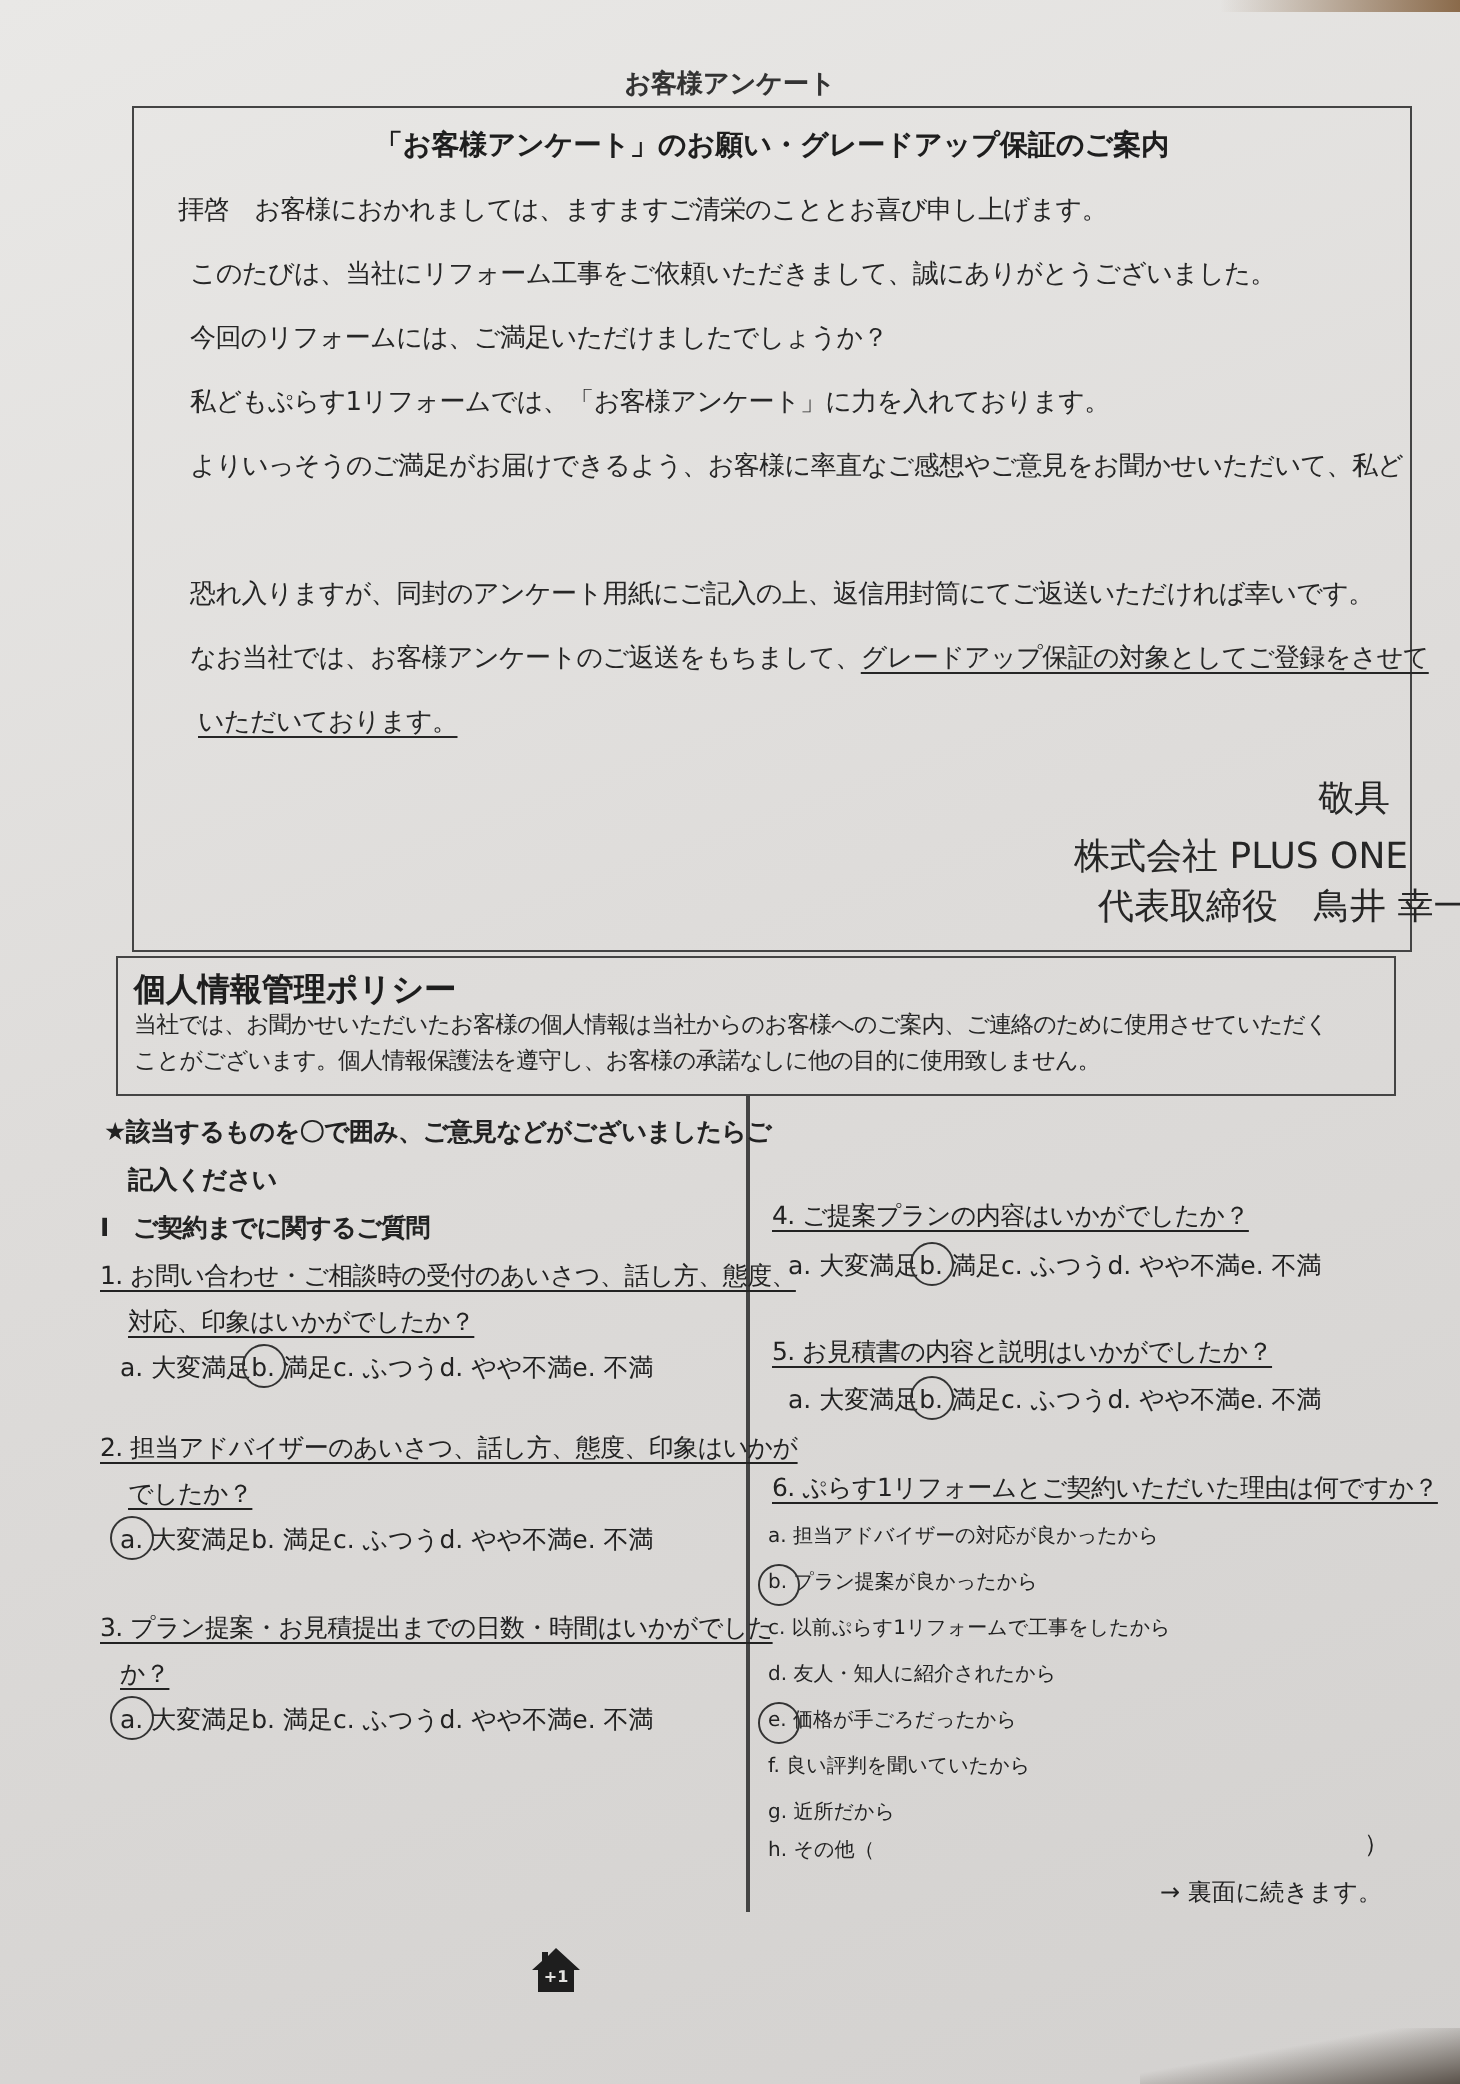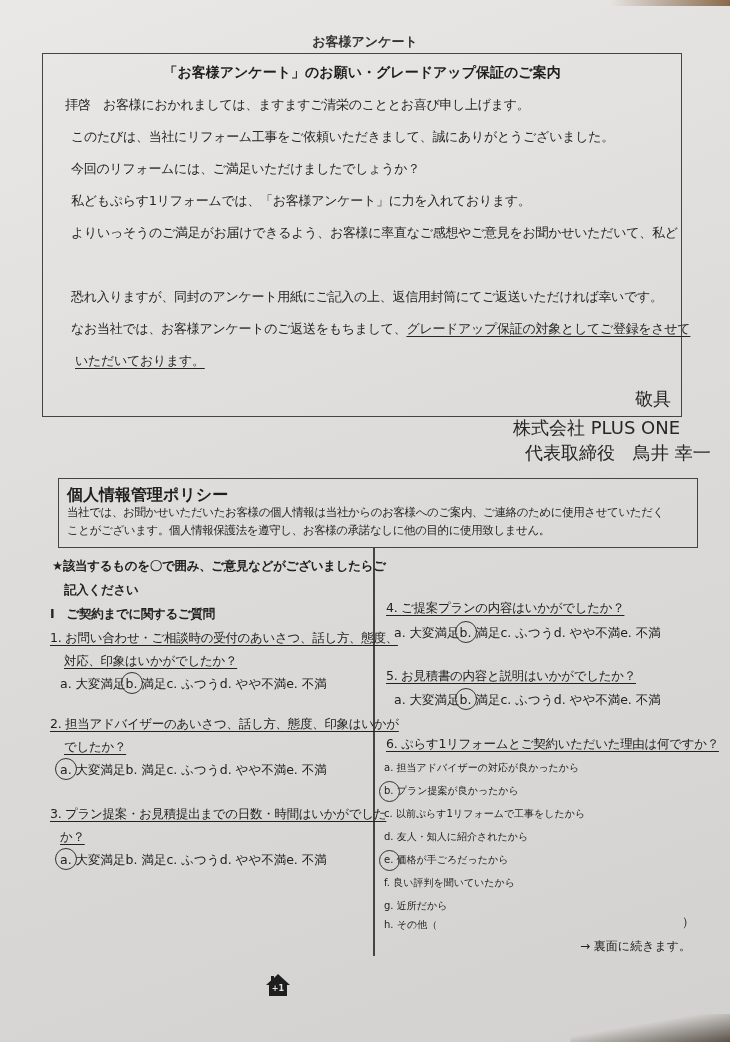--- a/index.html
+++ b/index.html
@@ -15,21 +15,21 @@
   }
   .bg-bottom {
     position: absolute; right: 0; bottom: 0; width: 160px; height: 28px;
     background: linear-gradient(170deg, rgba(90,80,70,0) 40%, #5a524a 100%);
   }
   .page-title {
     position: absolute; left: 0; width: 730px; top: 33px;
     text-align: center; font-size: 13px; font-weight: bold; color: #333;
   }
   .letter-box {
-    position: absolute; left: 42px; top: 53px; width: 640px; height: 364px;
+    position: absolute; left: 66px; top: 53px; width: 640px; height: 423px;
     border: 1.5px solid #444; box-sizing: border-box;
   }
   .letter-heading {
     position: absolute; left: 0; right: 0; top: 10px;
     text-align: center; font-size: 14px; font-weight: bold; color: #1e1e1e;
   }
   .letter-line {
     position: absolute; font-size: 13px; color: #262626; white-space: nowrap;
     letter-spacing: -0.3px;
   }

